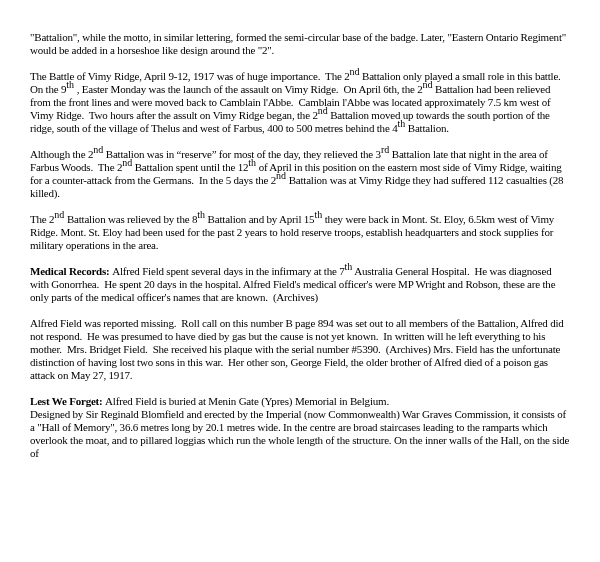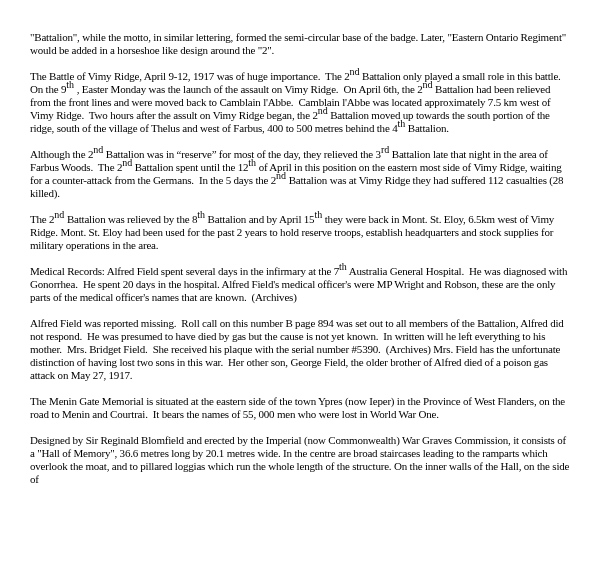--- a/index.html
+++ b/index.html
@@ -34,36 +34,36 @@
     text-align: left;
   }
   .doc p {
     margin: 0 0 13px 0;
     white-space: pre-wrap;
   }
   .doc p.tight {
     margin-bottom: 0;
   }
   .seg-bold {
-    font-weight: normal;
+    font-weight: bold;
   }
   .seg-sup {
     font-size: 10px;
     vertical-align: super;
     line-height: 0;
     letter-spacing: 0;
   }
 </style>
 </head>
 <body>
 
 <div class="page">
   <div class="doc" id="doc">
       <p><span>"Battalion", while the motto, in similar lettering, formed the semi-circular base of the badge. Later, "Eastern Ontario Regiment" would be added in a horseshoe like design around the "2".</span></p>
       <p><span>The Battle of Vimy Ridge, April 9-12, 1917 was of huge importance.  The 2</span><span class="seg-sup">nd</span><span> Battalion only played a small role in this battle.  On the 9</span><span class="seg-sup">th</span><span> , Easter Monday was the launch of the assault on Vimy Ridge.  On April 6th, the 2</span><span class="seg-sup">nd</span><span> Battalion had been relieved from the front lines and were moved back to Camblain l'Abbe.  Camblain l'Abbe was located approximately 7.5 km west of Vimy Ridge.  Two hours after the assult on Vimy Ridge began, the 2</span><span class="seg-sup">nd</span><span> Battalion moved up towards the south portion of the ridge, south of the village of Thelus and west of Farbus, 400 to 500 metres behind the 4</span><span class="seg-sup">th</span><span> Battalion.</span></p>
       <p><span>Although the 2</span><span class="seg-sup">nd</span><span> Battalion was in “reserve” for most of the day, they relieved the 3</span><span class="seg-sup">rd</span><span> Battalion late that night in the area of Farbus Woods.  The 2</span><span class="seg-sup">nd</span><span> Battalion spent until the 12</span><span class="seg-sup">th</span><span> of April in this position on the eastern most side of Vimy Ridge, waiting for a counter-attack from the Germans.  In the 5 days the 2</span><span class="seg-sup">nd</span><span> Battalion was at Vimy Ridge they had suffered 112 casualties (28 killed).</span></p>
       <p><span>The 2</span><span class="seg-sup">nd</span><span> Battalion was relieved by the 8</span><span class="seg-sup">th</span><span> Battalion and by April 15</span><span class="seg-sup">th</span><span> they were back in Mont. St. Eloy, 6.5km west of Vimy Ridge. Mont. St. Eloy had been used for the past 2 years to hold reserve troops, establish headquarters and stock supplies for military operations in the area.</span></p>
       <p><span class="seg-bold">Medical Records: </span><span>Alfred Field spent several days in the infirmary at the 7</span><span class="seg-sup">th</span><span> Australia General Hospital.  He was diagnosed with Gonorrhea.  He spent 20 days in the hospital. Alfred Field's medical officer's were MP Wright and Robson, these are the only parts of the medical officer's names that are known.  (Archives)</span></p>
       <p><span>Alfred Field was reported missing.  Roll call on this number B page 894 was set out to all members of the Battalion, Alfred did not respond.  He was presumed to have died by gas but the cause is not yet known.  In written will he left everything to his mother.  Mrs. Bridget Field.  She received his plaque with the serial number #5390.  (Archives) Mrs. Field has the unfortunate distinction of having lost two sons in this war.  Her other son, George Field, the older brother of Alfred died of a poison gas attack on May 27, 1917.</span></p>
-      <p><span>The Menin Gate Memorial is situated at the eastern side of the town Ypres (now Ieper) in the Province of West Flanders, on the road to Menin and Courtrai.  It bears the names of 55, 000 men who were lost in World War One.</span></p>
+      <p class="tight"><span class="seg-bold">Lest We Forget: </span><span>Alfred Field is buried at Menin Gate (Ypres) Memorial in Belgium.</span></p>
       <p><span>Designed by Sir Reginald Blomfield and erected by the Imperial (now Commonwealth) War Graves Commission, it consists of a "Hall of Memory", 36.6 metres long by 20.1 metres wide. In the centre are broad staircases leading to the ramparts which overlook the moat, and to pillared loggias which run the whole length of the structure. On the inner walls of the Hall, on the side of</span></p>
     </div>
 </div>
 
 </body></html>

